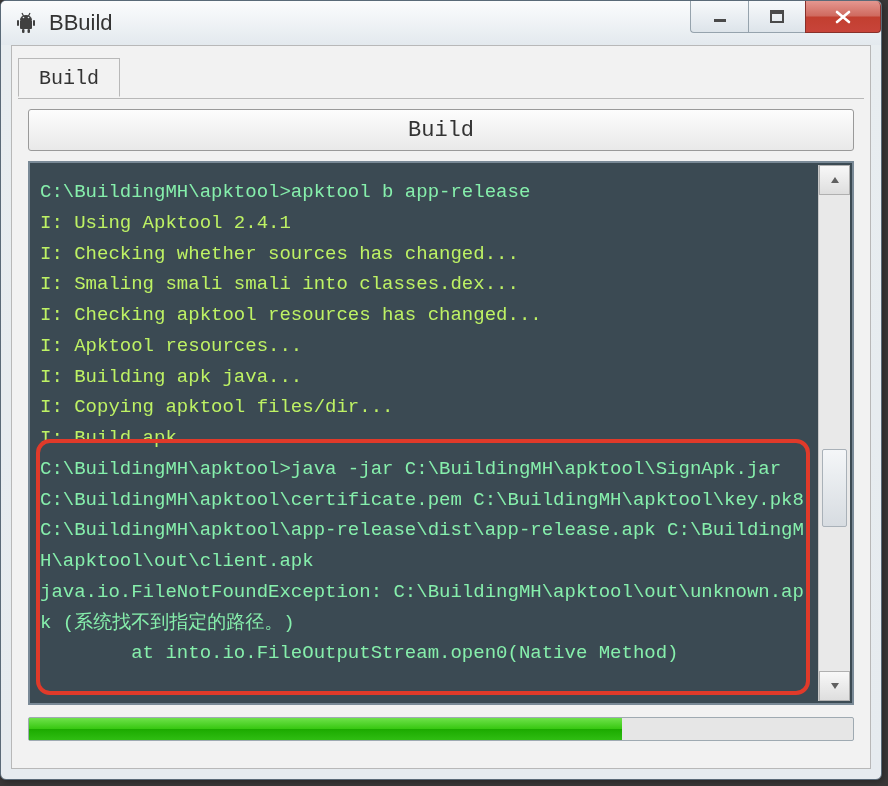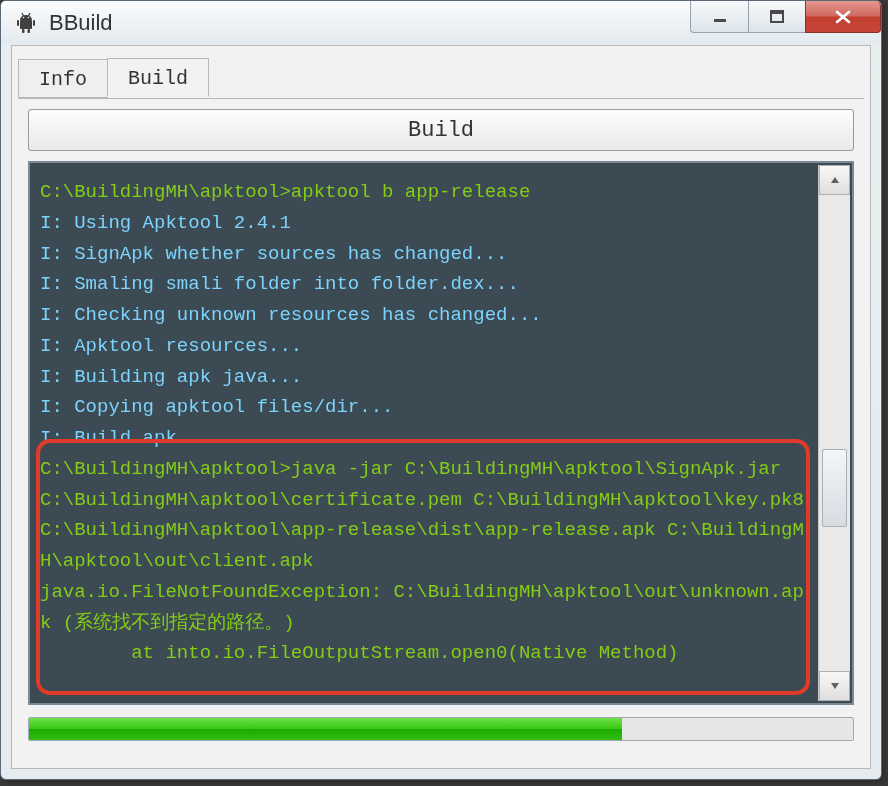--- a/index.html
+++ b/index.html
@@ -143,22 +143,22 @@
     top: 0; left: 0;
     right: 38px;
     bottom: 0;
     padding: 14px 10px;
     font-family: "Courier New", monospace;
     font-size: 19px;
     line-height: 1.62;
     white-space: pre-wrap;
     word-break: break-all;
   }
-  .c-yel { color: #84cc16; }
-  .c-grn { color: #7dd3fc; text-align: right; }
+  .c-yel { color: #86efac; }
+  .c-grn { color: #bef264; text-align: right; }
   .scrollbar {
     position: absolute;
     right: 2px; top: 2px; bottom: 2px;
     width: 32px;
     background: #e9e9e9;
     border-left: 1px solid #c8c8c8;
     display: flex;
     flex-direction: column;
   }
   .sb-btn {
@@ -243,34 +243,33 @@
       <div class="winbtn close">
         <svg width="20" height="16">
             <path d="M4 3 L16 13 M16 3 L4 13" stroke="#fff" stroke-width="2.6" stroke-linecap="round"></path>
           </svg>
       </div>
     </div>
   </div>
 
   <div class="client">
     <div class="tabs">
-      <div class="tab">Info</div>
       <div class="tab active">Build</div>
     </div>
 
     <div class="tab-body">
       <div class="build-button">Build</div>
 
       <div class="console-wrap">
         <div class="console">
           <div class="console-inner"><span class="c-yel">C:\BuildingMH\apktool&gt;apktool b app-release</span>
 <span class="c-grn">I: Using Apktool 2.4.1</span>
-<span class="c-grn">I: SignApk whether sources has changed...</span>
-<span class="c-grn">I: Smaling smali folder into folder.dex...</span>
-<span class="c-grn">I: Checking unknown resources has changed...</span>
+<span class="c-grn">I: Checking whether sources has changed...</span>
+<span class="c-grn">I: Smaling smali smali into classes.dex...</span>
+<span class="c-grn">I: Checking apktool resources has changed...</span>
 <span class="c-grn">I: Apktool resources...</span>
 <span class="c-grn">I: Building apk java...</span>
 <span class="c-grn">I: Copying apktool files/dir...</span>
 <span class="c-grn">I: Build apk...</span>
 <span class="c-yel">C:\BuildingMH\apktool&gt;java -jar C:\BuildingMH\apktool\SignApk.jar C:\BuildingMH\apktool\certificate.pem C:\BuildingMH\apktool\key.pk8 C:\BuildingMH\apktool\app-release\dist\app-release.apk C:\BuildingMH\apktool\out\client.apk</span>
 <span class="c-yel">java.io.FileNotFoundException: C:\BuildingMH\apktool\out\unknown.apk (系统找不到指定的路径。)</span>
 <span class="c-yel">        at into.io.FileOutputStream.open0(Native Method)</span></div>
 
           <div class="scrollbar">
             <div class="sb-btn">

